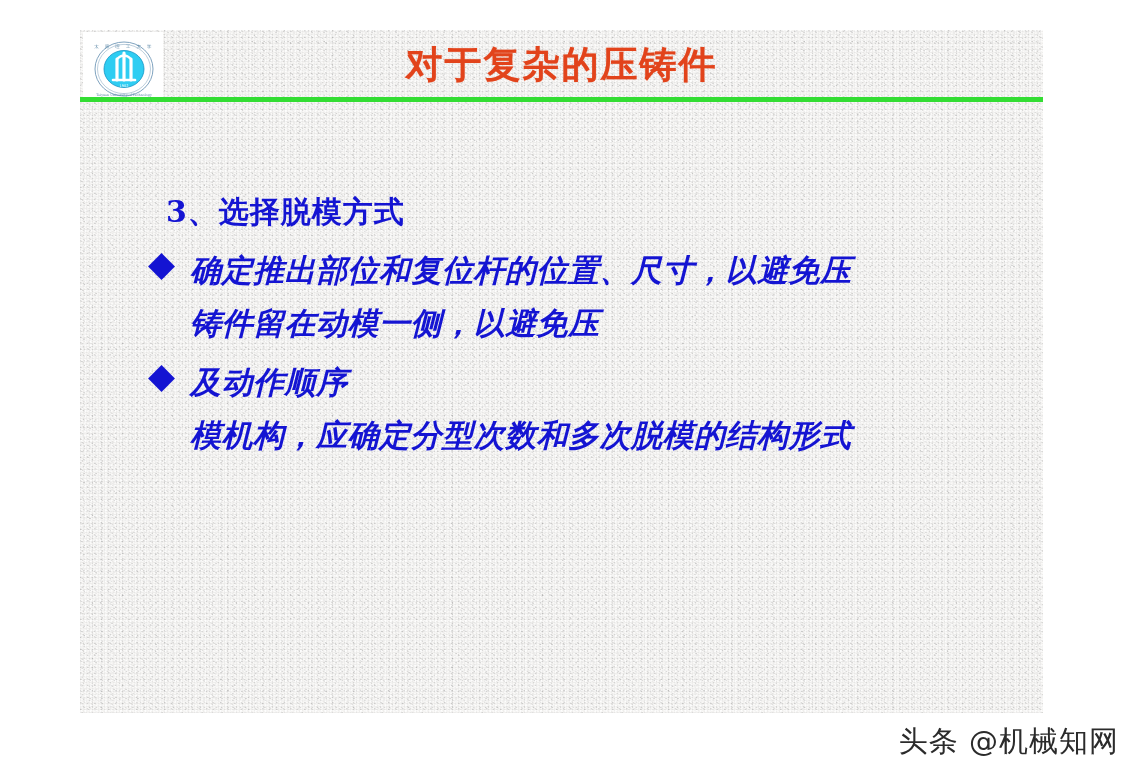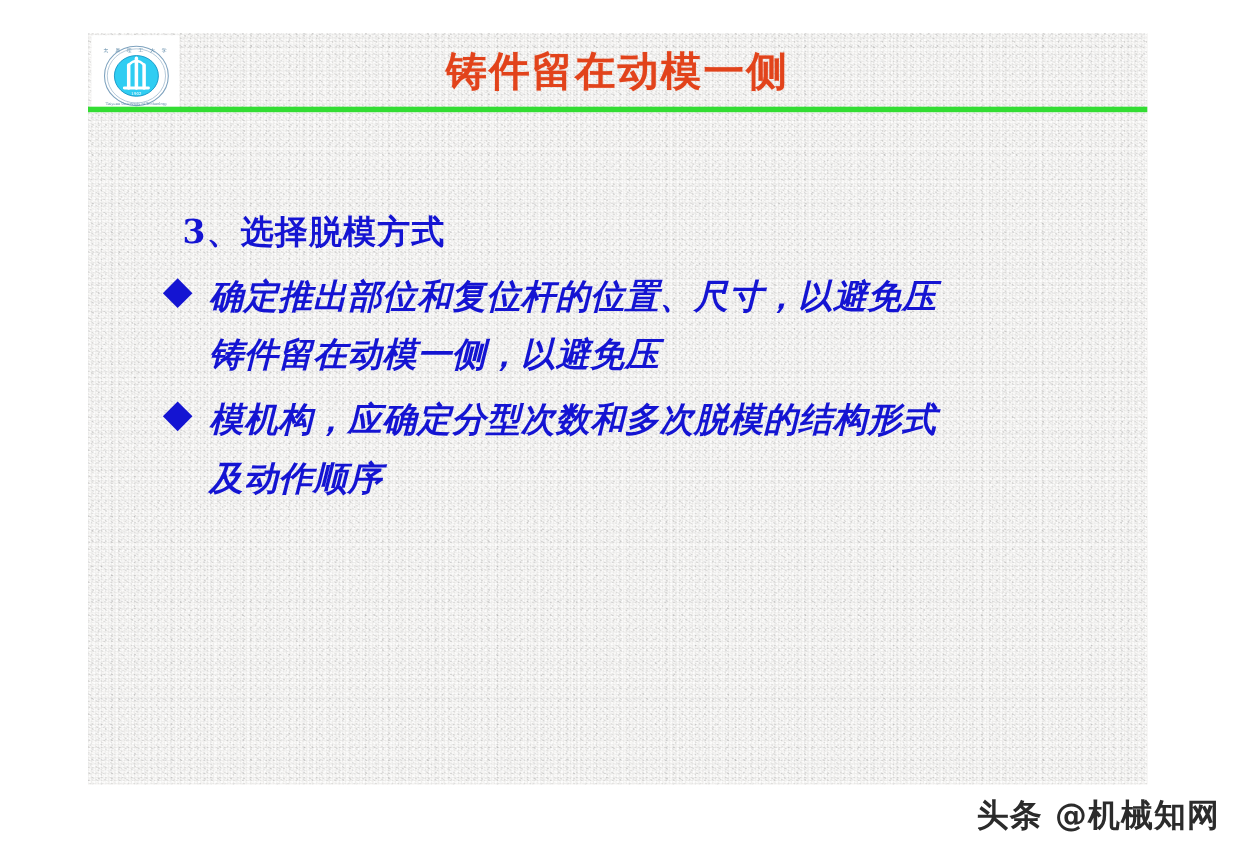--- a/index.html
+++ b/index.html
@@ -149,25 +149,25 @@
     white-space: nowrap;
     font-style: italic;
   }
   .bullet-line.cont {
     margin-left: 0;
   }
 
   
   .watermark {
     position: absolute;
-    right: 14px;
+    right: 4px;
     bottom: 16px;
     font-family: "DejaVu Sans", "Liberation Sans", sans-serif;
     font-size: 29px;
-    font-weight: bold;
+    font-weight: normal;
     color: #2b2b2b;
     letter-spacing: 1px;
     z-index: 6;
     white-space: nowrap;
     margin-top: 26px;
   }
 </style>
 </head>
 <body>
 
@@ -185,39 +185,39 @@
           <ellipse cx="31" cy="29" rx="20" ry="18.5" fill="none" stroke="#0f93c4" stroke-width="0.8"></ellipse>
           <path d="M31 13 L31 40 M24 19 L24 40 M38 19 L38 40" stroke="#ffffff" stroke-width="3.2" stroke-linecap="round" fill="none"></path>
           <path d="M20 40 L42 40" stroke="#ffffff" stroke-width="2.6" stroke-linecap="round"></path>
           <path d="M24 19 Q31 12 38 19" stroke="#ffffff" stroke-width="2.2" fill="none"></path>
           <text x="31" y="46.5" font-size="3.6" fill="#ffffff" text-anchor="middle" font-family="'DejaVu Sans', sans-serif">1902</text>
           <text x="31" y="7.5" font-size="4.4" fill="#5b87a6" text-anchor="middle" font-family="'DejaVu Serif', serif" letter-spacing="2.4">太 原 理 工 大 学</text>
           <text x="31" y="55.5" font-size="3.3" fill="#5b87a6" text-anchor="middle" font-family="'DejaVu Serif', serif">Taiyuan University of Technology</text>
         </svg>
       </div>
 
-      <div class="slide-title">铸件留在动模一侧</div>
+      <div class="slide-title">对于复杂的压铸件</div>
     </div>
 
     <div class="green-rule"></div>
 
     <div class="content-block">
 
       <div class="section-heading">3、选择脱模方式</div>
 
       <div class="bullet-item">
         <span class="bullet-marker"></span>
         <span class="bullet-line">确定推出部位和复位杆的位置、尺寸，以避免压</span>
         <span class="bullet-line cont">铸件留在动模一侧，以避免压</span>
       </div>
 
       <div class="bullet-item">
         <span class="bullet-marker"></span>
+        <span class="bullet-line cont">及动作顺序</span>
         <span class="bullet-line cont">模机构，应确定分型次数和多次脱模的结构形式</span>
-        <span class="bullet-line cont">及动作顺序</span>
       </div>
 
     </div>
   </div>
 
   <div class="watermark">头条 @机械知网</div>
 
 </div>
 
 </body></html>

